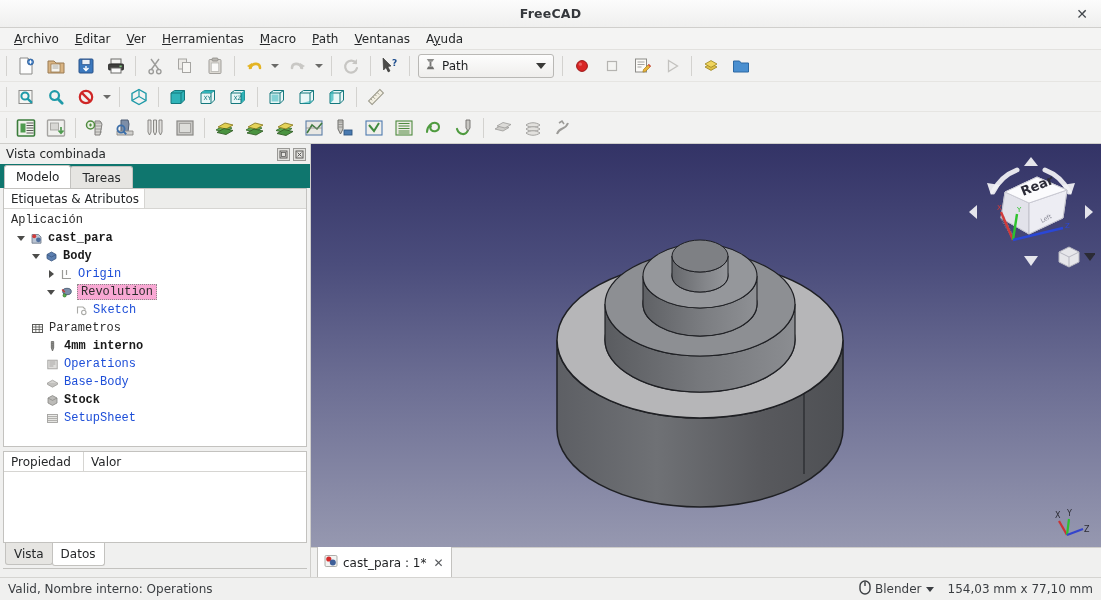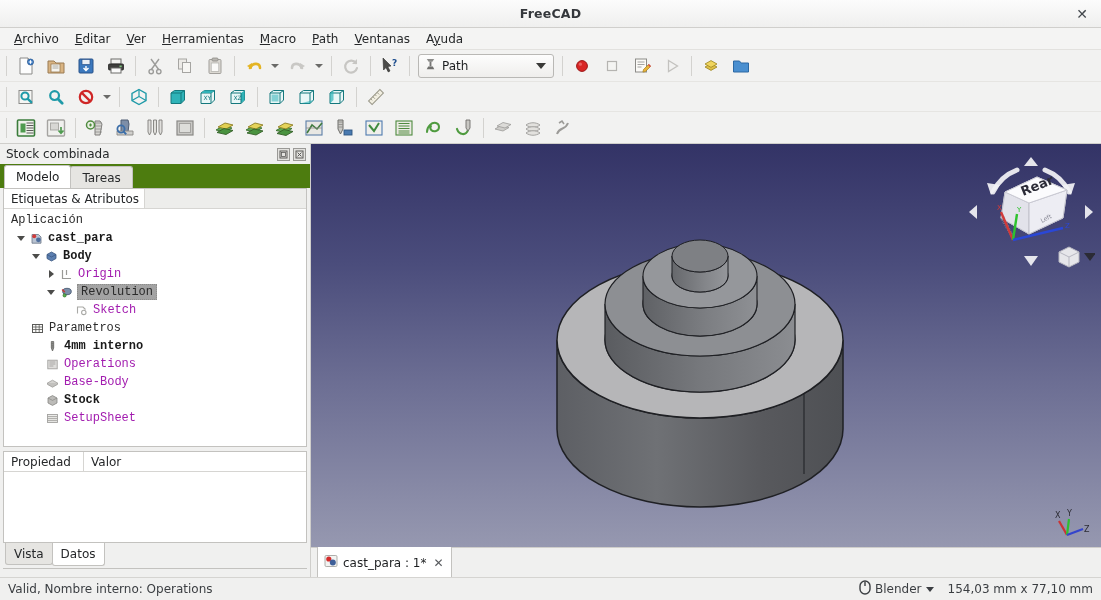--- a/index.html
+++ b/index.html
@@ -96,21 +96,21 @@
     background: #f0f0ef;
   }
   .dock-title .t { flex: 1; }
   .dock-btn {
     width: 13px; height: 13px; margin-left: 3px;
     border: 1px solid #9a9996; background: #e3e2df;
     display: flex; align-items: center; justify-content: center; cursor: pointer;
   }
   .dock-btn svg { display: block; }
 
-  .tabrow { display: flex; align-items: flex-end; height: 24px; min-height: 24px; padding-left: 4px; background: #4d7c0f; }
+  .tabrow { display: flex; align-items: flex-end; height: 24px; min-height: 24px; padding-left: 4px; background: #0f766e; }
   .tab {
     height: 22px; padding: 0 11px;
     display: flex; align-items: center;
     font-size: 12px; color: #26282a;
     border: 1px solid #c3c2bf; border-bottom: none;
     border-radius: 3px 3px 0 0;
     background: #e6e5e2; margin-right: -1px; cursor: pointer;
   }
   .tab.active { background: #ffffff; height: 23px; color: #1d1f21; }
 
@@ -135,23 +135,23 @@
 
   .trow { display: flex; align-items: center; height: 18px; font-size: 12px; white-space: nowrap; }
   .trow .arrow {
     width: 14px; height: 18px; display: flex; align-items: center; justify-content: center; cursor: pointer;
   }
   .trow .arrow.down i { width:0;height:0;border-left:4.5px solid transparent;border-right:4.5px solid transparent;border-top:5px solid #4c4c4a; }
   .trow .arrow.right i { width:0;height:0;border-top:4.5px solid transparent;border-bottom:4.5px solid transparent;border-left:5px solid #4c4c4a; }
   .trow .ico { width: 17px; height: 18px; display: flex; align-items: center; justify-content: center; }
   .trow .lbl { padding-left: 3px; font-family: Liberation Mono, monospace; }
   .trow .lbl.bold { font-weight: bold; color: #1a1a1a; }
-  .trow .lbl.dim { color: #a21caf; }
+  .trow .lbl.dim { color: #1d4ed8; }
   .trow .lbl.sel {
-    border: 1px dotted #8d8d8b; background: #a3a3a3; padding: 0 3px; margin-left: 2px;
+    border: 1px dotted #8d8d8b; background: #f9a8d4; padding: 0 3px; margin-left: 2px;
   }
 
   .proptable {
     height: 92px; min-height: 92px;
     margin: 4px 3px 0 3px;
     background: #ffffff;
     border: 1px solid #c3c2bf;
     display: flex; flex-direction: column;
   }
   .prop-header { display: flex; height: 20px; min-height: 20px; border-bottom: 1px solid #d6d5d2; }
@@ -586,21 +586,21 @@
         <path d="M5 17c3-8 8-3 11-11" fill="none" stroke="#9c9b98" stroke-width="2"></path>
         <path d="M7 6l3-2 2 3" fill="none" stroke="#9c9b98" stroke-width="1.6"></path>
       </svg>
     </div>
   </div>
 
   <div class="body">
 
     <div class="leftdock">
       <div class="dock-title">
-        <span class="t">Stock combinada</span>
+        <span class="t">Vista combinada</span>
         <span class="dock-btn">
           <svg width="9" height="9" viewBox="0 0 9 9">
               <rect x="1" y="1" width="7" height="7" fill="none" stroke="#5a5957" stroke-width="1"></rect>
               <rect x="2.5" y="2.5" width="4" height="4" fill="none" stroke="#5a5957" stroke-width=".8"></rect>
             </svg>
         </span>
         <span class="dock-btn">
           <svg width="9" height="9" viewBox="0 0 9 9">
               <rect x="1" y="1" width="7" height="7" fill="none" stroke="#5a5957" stroke-width="1"></rect>
               <path d="M2.6 2.6l3.8 3.8M6.4 2.6L2.6 6.4" stroke="#5a5957" stroke-width="1"></path>

